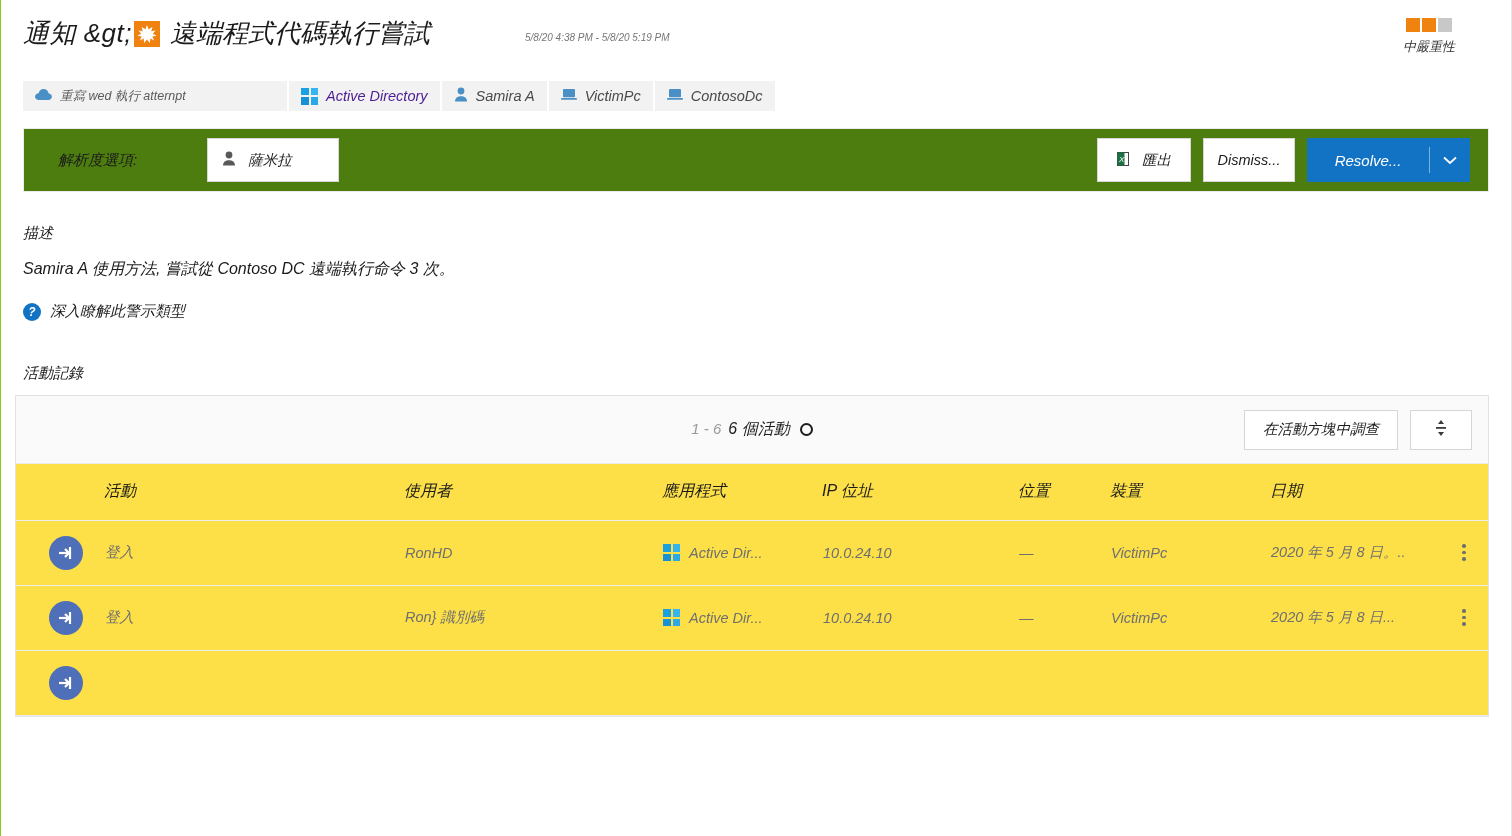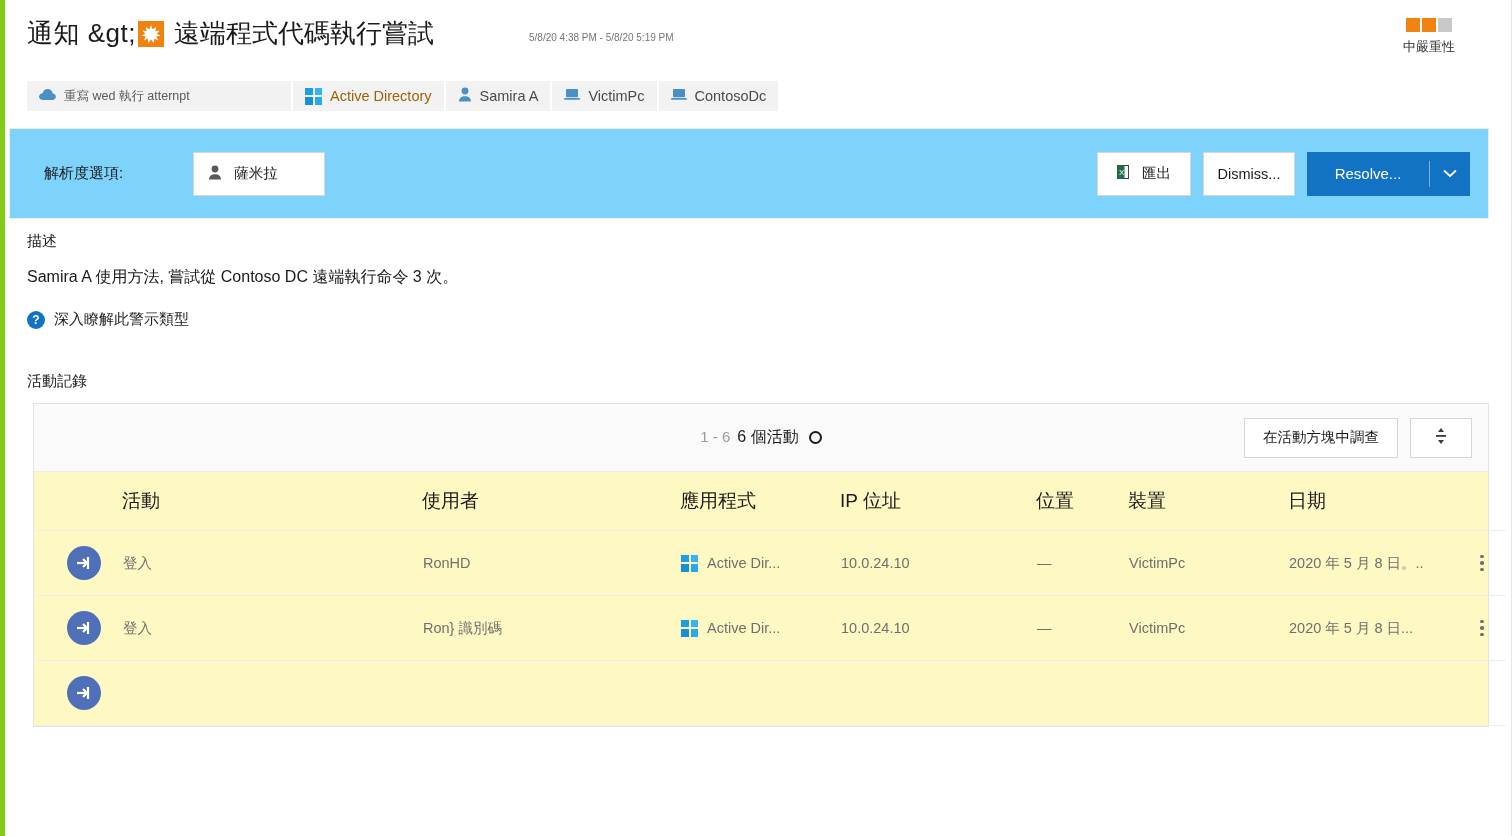--- a/index.html
+++ b/index.html
@@ -7,23 +7,24 @@
     margin: 0; padding: 0;
     width: 1512px; height: 836px;
     background: #ffffff;
     font-family: "Liberation Sans", "DejaVu Sans", sans-serif;
     overflow: hidden;
   }
   .page {
     position: relative;
     width: 1512px; height: 836px;
     background: #fff;
-    border-left: 5px solid #84cc16;
+    border-left: 1px solid #84cc16;
     border-right: 1px solid #e6e6e6;
     overflow: hidden;
+    font-style: italic;
   }
 
   
   .hdr { position: relative; height: 78px; }
   .hdr-title {
     position: absolute; left: 22px; top: 16px;
     display: flex; align-items: center;
     font-size: 26px; color: #1b1b1b; white-space: nowrap;
   }
   .hdr-title .t-pre { letter-spacing: .5px; }
@@ -47,28 +48,28 @@
 
   
   .chips { display: flex; align-items: center; gap: 2px; padding: 0 22px; height: 36px; }
   .chip {
     display: flex; align-items: center; gap: 8px;
     height: 30px; padding: 0 12px;
     background: #f2f2f2; font-size: 14.5px; color: #4a4a4a;
     white-space: nowrap;
   }
   .chip.wide { width: 264px; }
-  .chip .cl { color: #a16207; }
+  .chip .cl { color: #4c1d95; }
   .chip .cs { font-size: 12.5px; color: #5a5a5a; }
 
   
   .actionbar {
-    margin: 14px 22px 0 4px;
-    height: 91px;
-    background: #7dd3fc;
+    margin: 14px 22px 0 22px;
+    height: 64px;
+    background: #4d7c0f;
     border: 1px solid #ececec;
     display: flex; align-items: center;
     padding: 0 18px 0 34px;
   }
   .res-label { font-size: 15px; color: #1b1b1b; margin-right: 70px; white-space: nowrap; }
   .res-select {
     display: flex; align-items: center; gap: 12px;
     width: 132px; height: 44px; padding: 0 14px;
     background: #fff; border: 1px solid #d6d6d6;
     font-size: 14.5px; color: #1b1b1b;
@@ -90,21 +91,21 @@
     width: 122px; font-size: 15px;
   }
   .btn-primary .sep { width: 1px; background: rgba(255,255,255,.45); margin: 9px 0; }
   .btn-primary .caret {
     display: flex; align-items: center; justify-content: center; width: 40px;
   }
 
   
   .sec { padding: 0 22px; }
   .sec-title { font-size: 15px; color: #1b1b1b; }
-  .desc-title { margin-top: 13px; }
+  .desc-title { margin-top: 32px; }
   .desc-body { margin-top: 16px; font-size: 16px; color: #1b1b1b; }
   .learn {
     margin-top: 22px; display: flex; align-items: center; gap: 9px;
     font-size: 15px; color: #1b1b1b; width: max-content;
   }
   .qmark {
     width: 18px; height: 18px; border-radius: 50%; background: #1272c4;
     color: #fff; font-size: 12px; font-weight: bold;
     display: flex; align-items: center; justify-content: center; flex: 0 0 auto;
   }
@@ -115,23 +116,23 @@
     font-size: 16px; color: #1b1b1b; line-height: 1.5;
   }
   .imp-list li::before {
     content: "•"; position: absolute; left: 6px; top: -1px;
     color: #1b1b1b; font-size: 17px;
   }
   .log-title { margin-top: 43px; }
 
   
   .tablewrap {
-    margin: 12px 22px 0 28px;
+    margin: 12px 22px 0 14px;
     border: 1px solid #e3e3e3;
-    background: #fef9c3;
+    background: #fde047;
   }
   .tbar {
     position: relative; height: 68px; background: #fafafa;
     border-bottom: 1px solid #ececec;
     display: flex; align-items: center; justify-content: center;
   }
   .tbar-count {
     display: flex; align-items: baseline; gap: 7px;
     font-size: 16px; color: #1b1b1b;
   }
@@ -150,21 +151,21 @@
     font-size: 14.5px; color: #1b1b1b; display: flex; align-items: center;
     white-space: nowrap;
   }
   .tbar-icon-btn {
     width: 62px; height: 40px; background: #fff; border: 1px solid #d6d6d6;
     display: flex; align-items: center; justify-content: center;
   }
 
   table.act { width: 100%; border-collapse: collapse; table-layout: fixed; }
   table.act th {
-    font-weight: normal; font-size: 19px; color: #1b1b1b;
+    font-weight: normal; font-size: 16px; color: #1b1b1b;
     text-align: left; padding: 16px 0 16px 0; height: 56px;
     border-bottom: 1px solid #ededed; vertical-align: middle;
   }
   table.act td {
     font-size: 14.5px; color: #6f6f6f; height: 65px;
     border-bottom: 1px solid #ededed; vertical-align: middle;
     white-space: nowrap; overflow: hidden;
   }
   .c-icon  { width: 88px; }
   .c-act   { width: 300px; }

